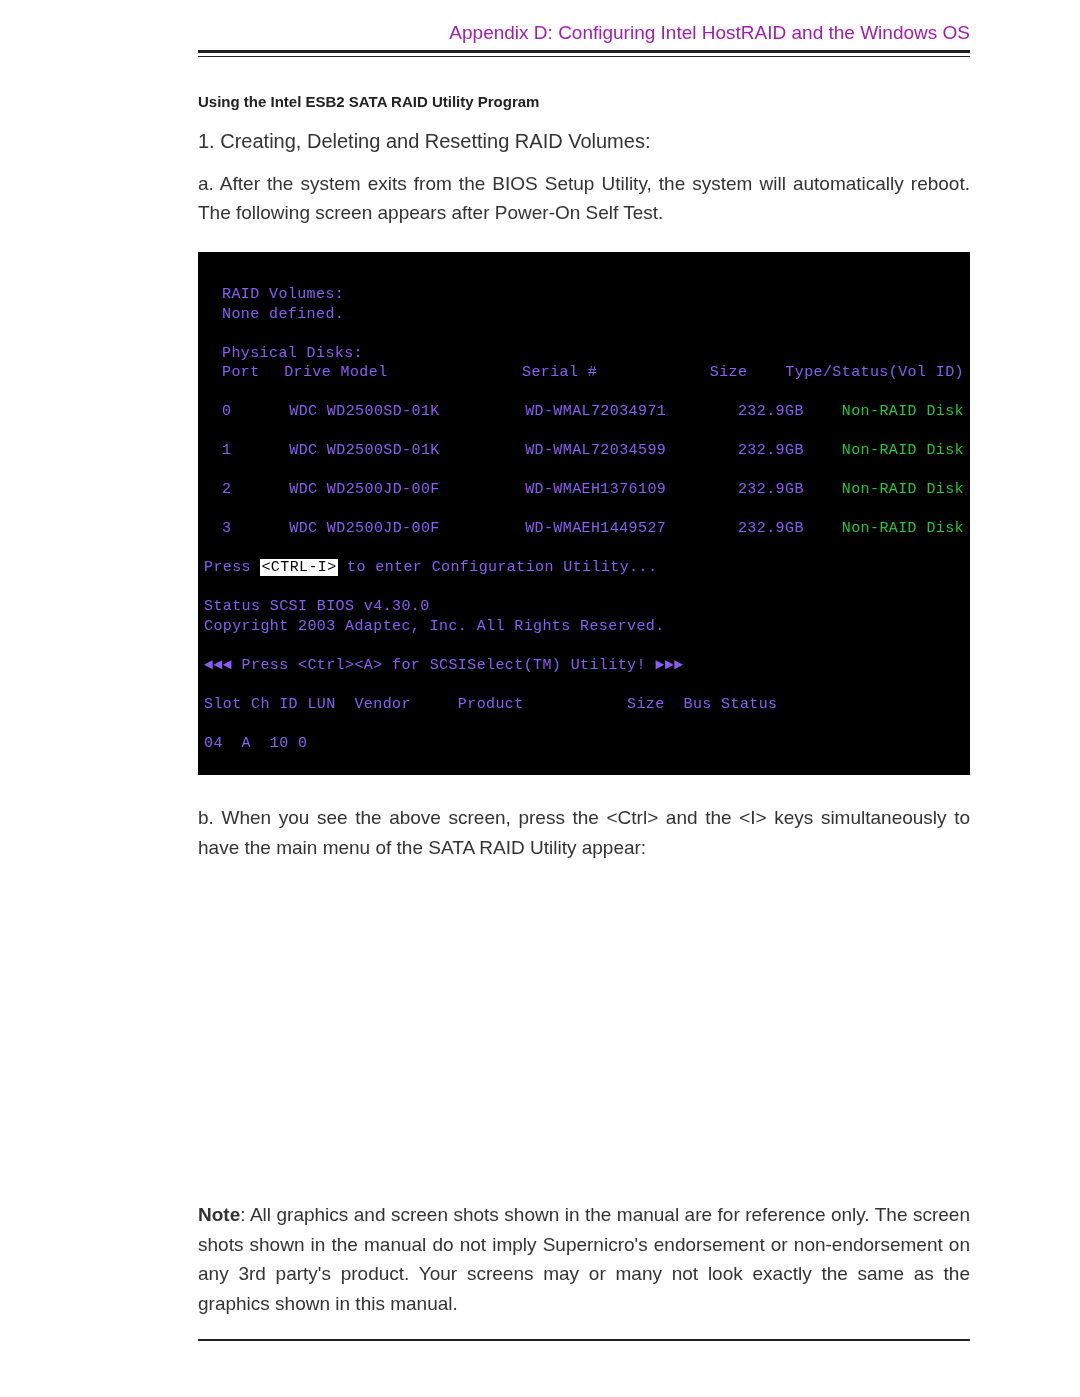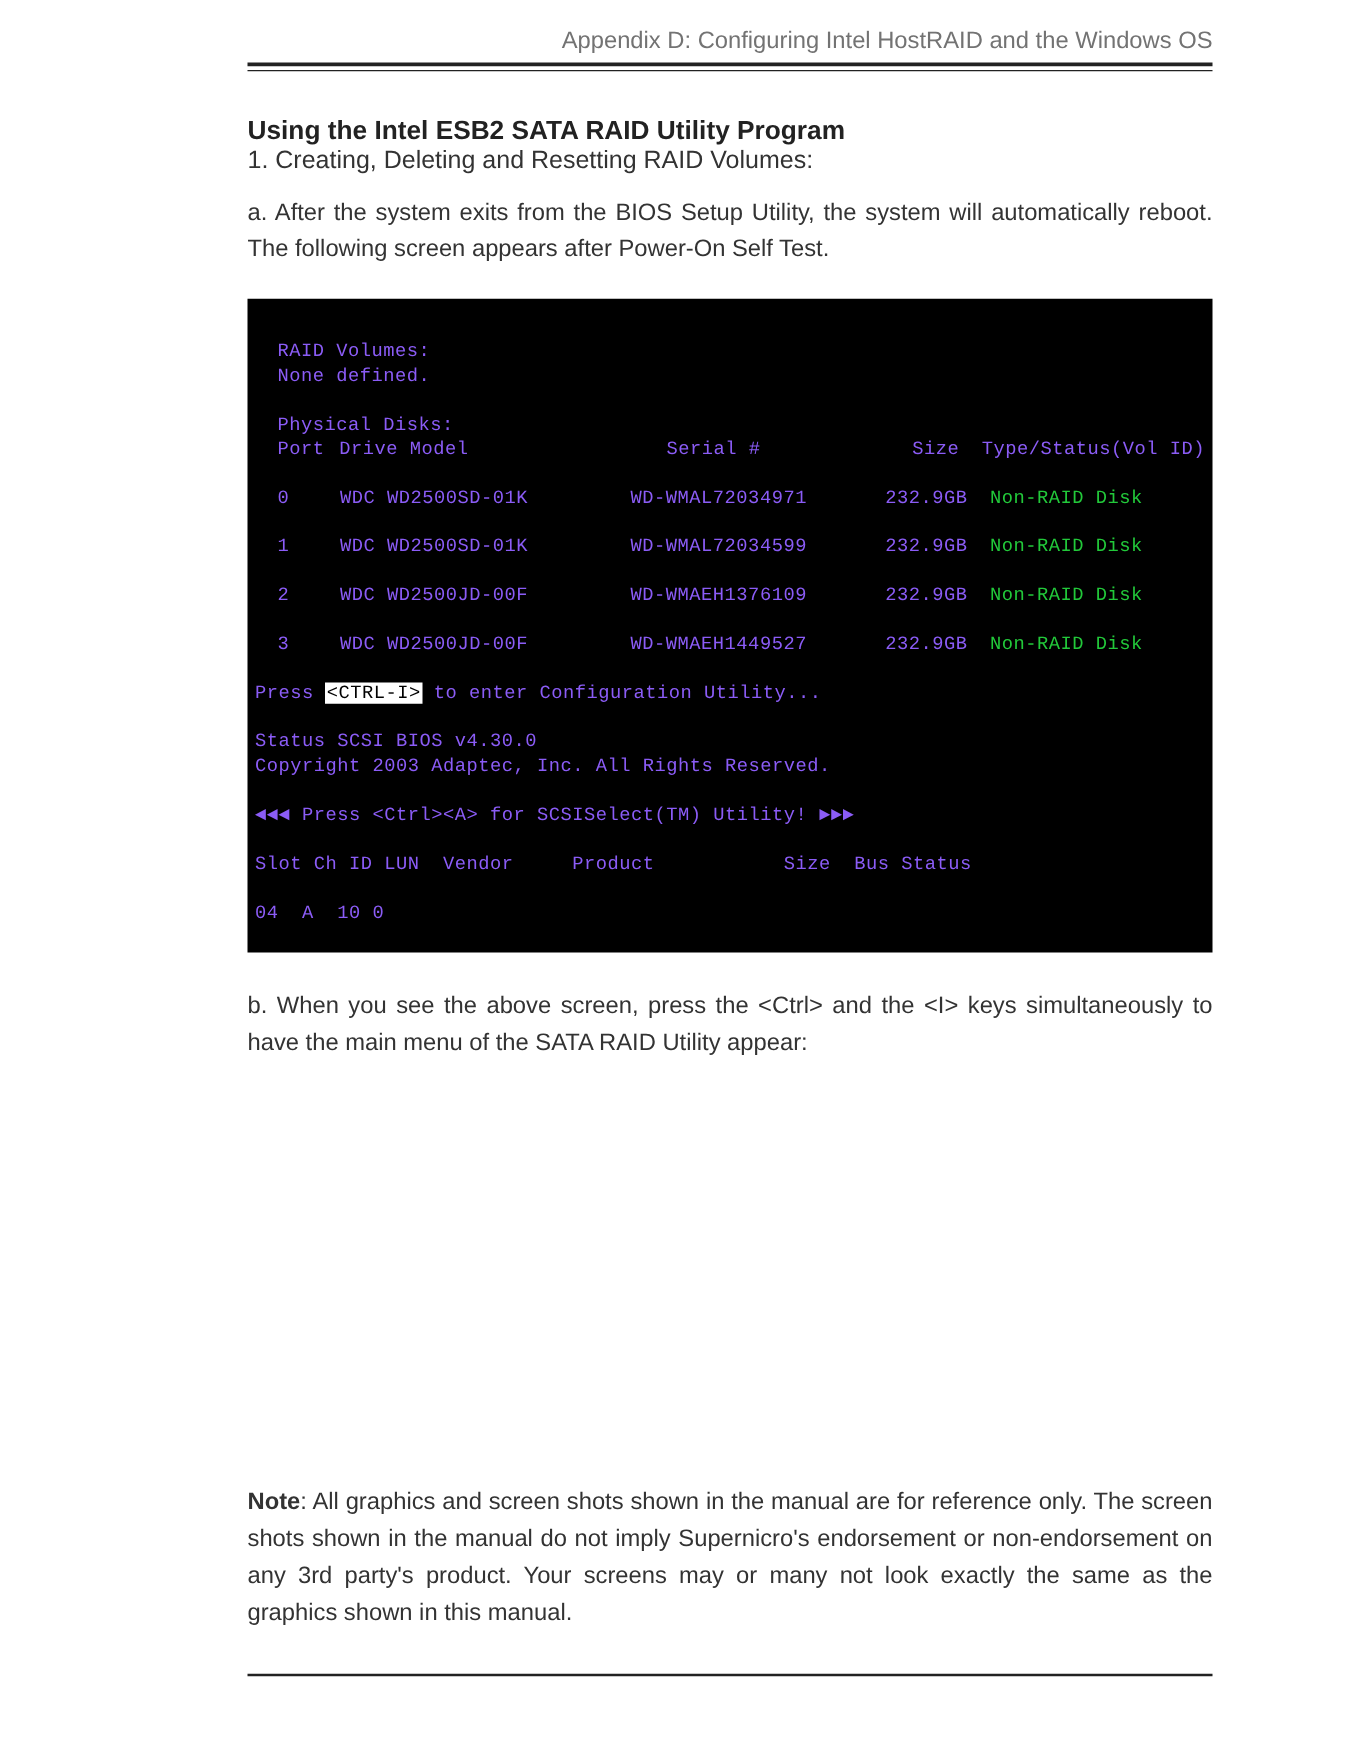--- a/index.html
+++ b/index.html
@@ -14,35 +14,35 @@
     height: 1397px;
     box-sizing: border-box;
     padding: 22px 110px 30px 110px;
     margin: auto;
     position: relative;
   }
   .header-area { margin-left: 88px; margin-right: 0; }
   .header-text {
     text-align: right;
     font-size: 19px;
-    color: #737373;
+    color: #a21caf;
     padding-bottom: 6px;
   }
   .double-rule {
     border-top: 3px solid #222;
     border-bottom: 1px solid #222;
     height: 3px;
     margin-bottom: 36px;
   }
   .content { margin-left: 88px; margin-right: 0; }
   h2.section-heading {
-    font-size: 21px;
+    font-size: 15px;
     font-weight: bold;
     color: #222;
-    margin: 0 0 0 0;
+    margin: 0 0 20px 0;
   }
   p.numbered-step {
     font-size: 20px;
     color: #333;
     margin: 0 0 16px 0;
   }
   p.body-text {
     font-size: 19px;
     color: #333;
     line-height: 1.55;
@@ -61,21 +61,21 @@
     letter-spacing: 0.4px;
   }
   .t-white { color: #8b5cf6; }
   .t-green { color: #22c93a; }
   .t-inv {
     background: #fff;
     color: #000;
     padding: 0 1px;
   }
   .t-indent { padding-left: 18px; display: block; }
-  .t-row { display: flex; }
+  .t-row { display: flex; gap: 20px; }
   .c-port { width: 50px; }
   .c-model { width: 184px; }
   .c-serial { width: 238px; text-align: center; }
   .c-size { width: 80px; text-align: right; padding-right: 18px; }
   .c-type { flex: 1; }
   .t-scsi-row { padding-left: 0; text-align: center; }
   .footer-area {
     position: absolute;
     left: 198px;
     right: 110px;

